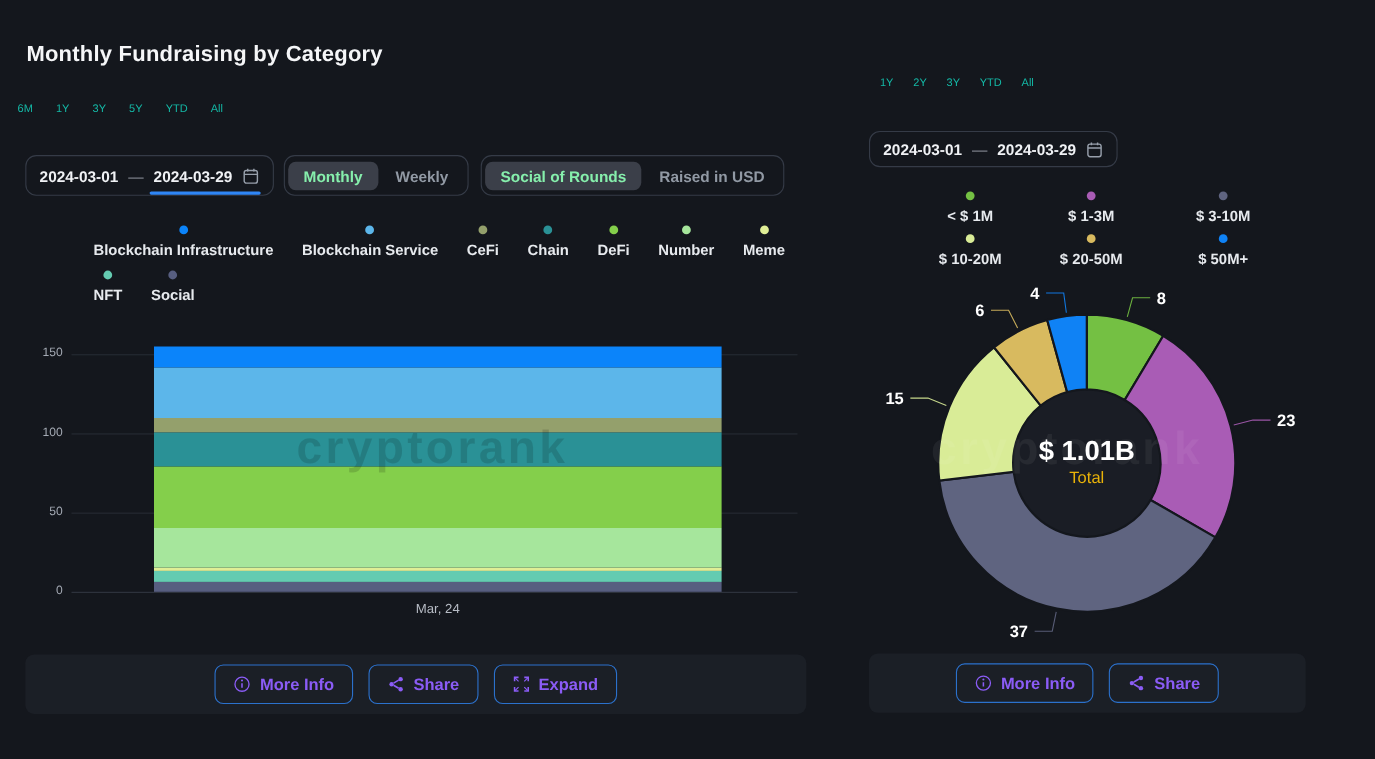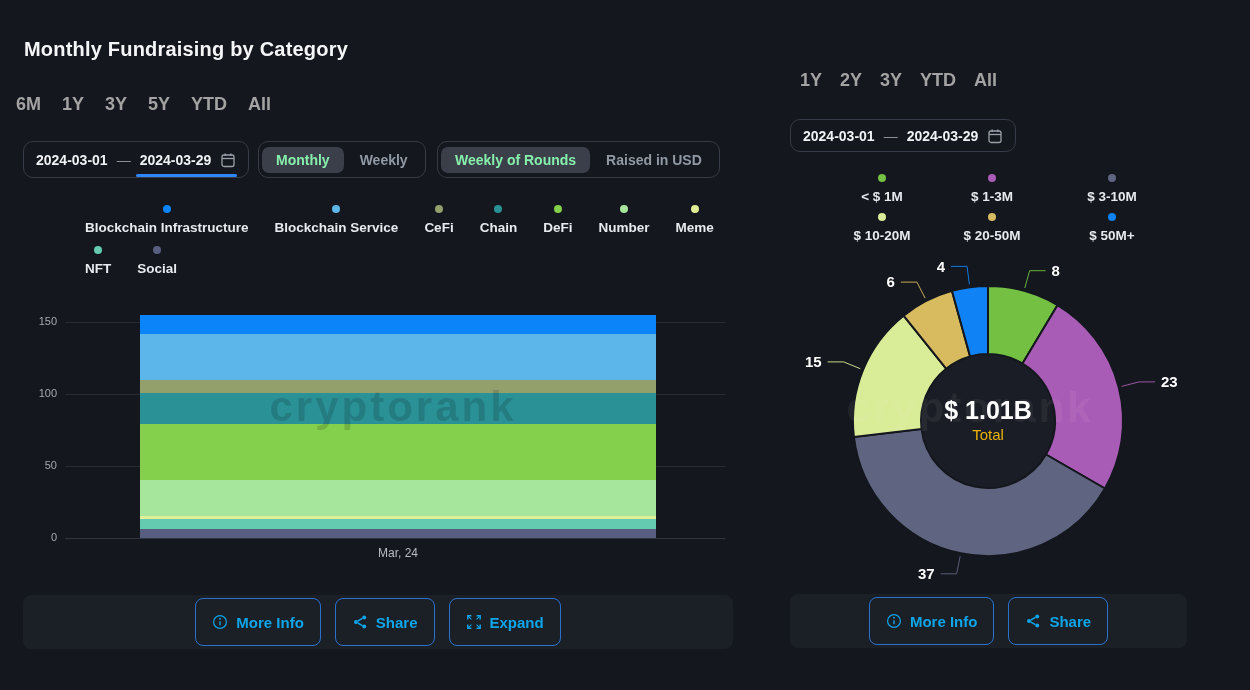--- a/index.html
+++ b/index.html
@@ -3,21 +3,21 @@
 <meta charset="utf-8">
 <style>
   html,body{margin:0;padding:0;background:#14171d;}
   .stage{position:relative;width:1250px;height:690px;background:#14171d;overflow:hidden;
          font-family:"Liberation Sans",sans-serif;color:#eef0f3;}
   .panel{position:absolute;top:0;height:690px;}
   .panel.left{left:0;width:752px;}
   .panel.right{left:752px;width:498px;}
   .panel-title{position:absolute;margin:0;font-size:20px;font-weight:700;color:#f5f6f8;letter-spacing:.2px;}
   .tabs{position:absolute;display:flex;gap:21px;}
-  .tab{font-size:18px;font-weight:700;color:#a3a3a3;cursor:pointer;}
+  .tab{font-size:10px;font-weight:400;color:#14b8a6;cursor:pointer;}
   .datebox{position:absolute;display:flex;align-items:center;gap:9px;border:1px solid #353b47;
            border-radius:10px;padding:0 12px;font-size:14px;font-weight:700;color:#f0f2f5;justify-content:center;}
   .datebox .dash{color:#8a8f99;font-weight:400;}
   .underline{position:absolute;left:112px;bottom:0;width:101px;height:3px;background:#2f86f6;border-radius:2px;}
   .segmented{position:absolute;display:flex;align-items:center;gap:2px;border:1px solid #353b47;
              border-radius:10px;padding:3px;height:37px;box-sizing:border-box;}
   .seg-opt{padding:5px 14px;font-size:14px;font-weight:600;color:#9199a4;border-radius:7px;cursor:pointer;white-space:nowrap;}
   .seg-opt.active{background:#3b3f49;color:#86efac;font-weight:700;}
   .legend{position:absolute;display:flex;flex-wrap:wrap;column-gap:26px;row-gap:11px;}
   .legend.grid{display:grid;grid-template-columns:110px 110px 130px;row-gap:9px;column-gap:0;}
@@ -28,22 +28,22 @@
   .gridline{position:absolute;left:0;width:660px;height:1px;background:#262b34;}
   .gridline.zero{background:#303641;}
   .ytick{position:absolute;left:-44px;width:36px;text-align:right;font-size:11px;color:#a3a9b3;}
   .bar{position:absolute;left:75px;bottom:32px;width:516px;height:238px;}
   .bar-seg{position:absolute;left:0;width:100%;}
   .xlabel{position:absolute;left:75px;top:246px;width:516px;text-align:center;font-size:12px;color:#b7bcc5;}
   .wm{position:absolute;font-size:42px;font-weight:700;letter-spacing:3px;text-align:center;pointer-events:none;}
   .wm.left-wm{left:238px;top:383px;width:310px;color:rgba(0,0,0,0.14);}
   .wm.right-wm{left:68px;top:384px;width:300px;color:rgba(255,255,255,0.06);}
   .strip{position:absolute;background:#1b1f26;border-radius:8px;display:flex;align-items:center;justify-content:center;gap:14px;}
-  .btn{display:flex;align-items:center;gap:8px;height:48px;padding:0 16px;background:transparent;
-       border:1px solid rgba(47,134,246,.8);border-radius:8px;color:#0ea5e9;font-family:"Liberation Sans",sans-serif;
+  .btn{display:flex;align-items:center;gap:8px;height:36px;padding:0 16px;background:transparent;
+       border:1px solid rgba(47,134,246,.8);border-radius:8px;color:#8b5cf6;font-family:"Liberation Sans",sans-serif;
        font-size:15px;font-weight:600;cursor:pointer;}
   .btn svg{display:block;}
   .donut-wrap{position:absolute;left:43px;top:250px;width:440px;height:360px;}
   .slice-label{font-family:"Liberation Sans",sans-serif;font-size:15px;font-weight:700;fill:#ffffff;}
   .donut-center{position:absolute;left:136px;top:396px;width:200px;text-align:center;pointer-events:none;}
   .donut-center .val{font-size:25px;font-weight:700;color:#ffffff;line-height:28px;}
   .donut-center .sub{font-size:15px;color:#eab308;line-height:22px;}
   .cal{flex:0 0 auto;}
 </style>
 </head>
@@ -74,21 +74,21 @@
           <line x1="10.8" y1="1.5" x2="10.8" y2="4"></line>
       </svg>
       <span class="underline"></span>
     </div>
 
     <div class="segmented" id="freq-toggle" style="left:258px;top:141px;">
         <span class="seg-opt active">Monthly</span>
         <span class="seg-opt">Weekly</span>
       </div>
     <div class="segmented" id="metric-toggle" style="left:437px;top:141px;">
-        <span class="seg-opt active">Weekly of Rounds</span>
+        <span class="seg-opt active">Social of Rounds</span>
         <span class="seg-opt">Raised in USD</span>
       </div>
 
     <div class="legend" id="left-legend" style="left:85px;top:205px;width:632px;">
         <span class="legend-item">
           <span class="dot" style="background: rgb(11, 132, 250);"></span>
           <span class="legend-label">Blockchain Infrastructure</span>
         </span>
         <span class="legend-item">
           <span class="dot" style="background: rgb(92, 182, 234);"></span>

